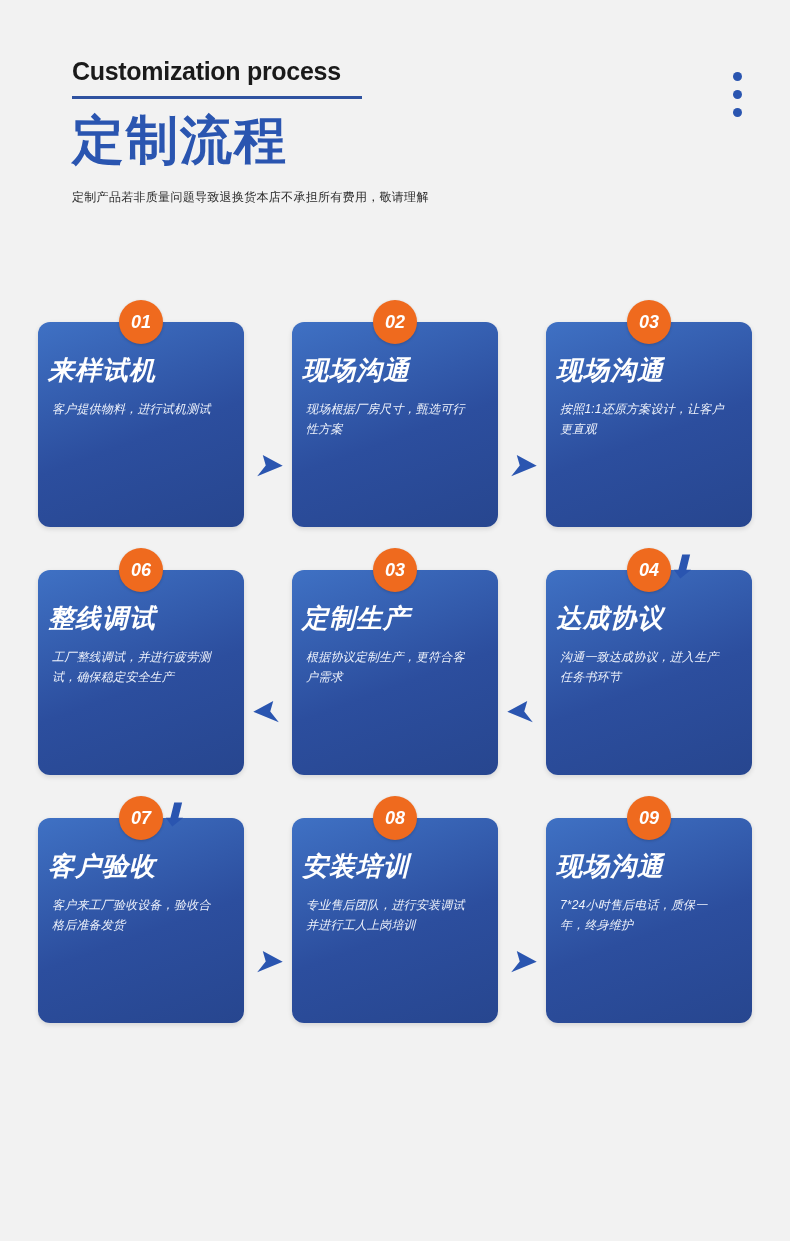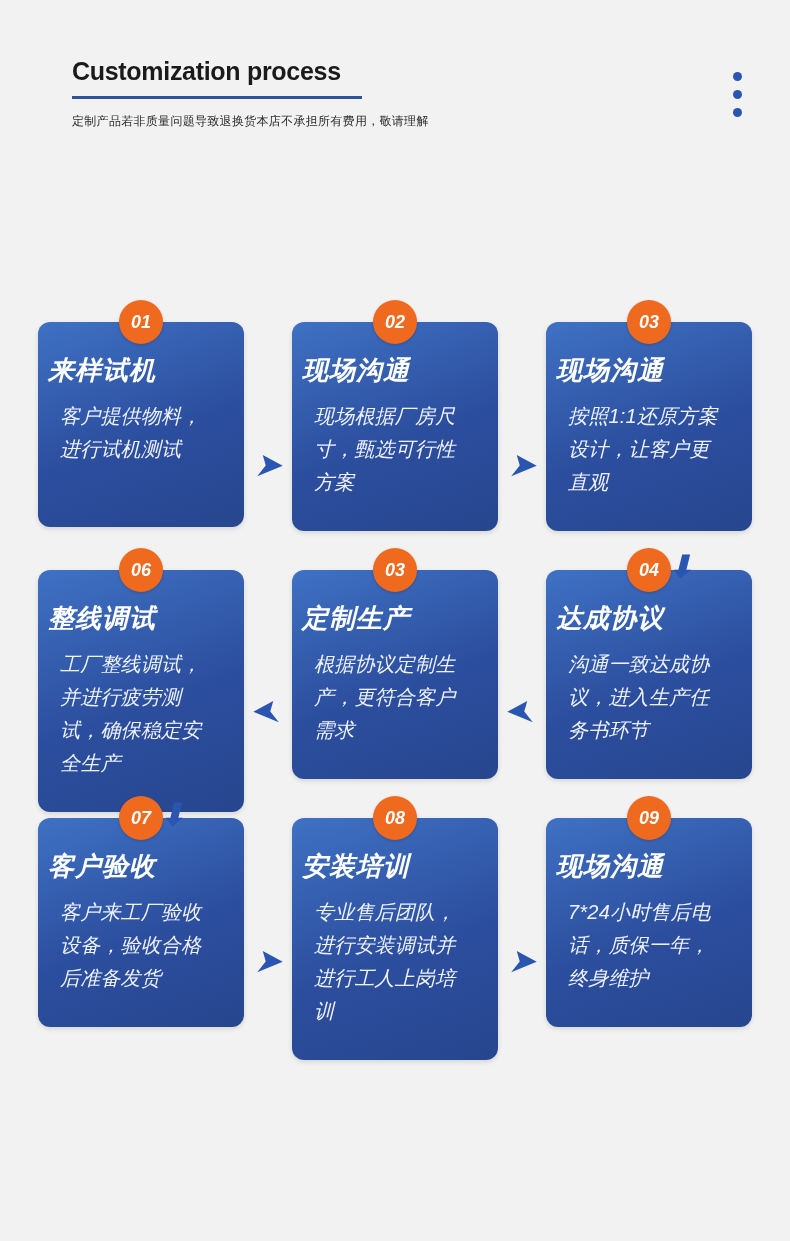--- a/index.html
+++ b/index.html
@@ -109,24 +109,24 @@
   }
   .card-title {
     font-size: 26px;
     font-weight: bold;
     color: #ffffff;
     letter-spacing: 1px;
     margin: 0 0 14px 0;
     line-height: 1.15;
   }
   .card-desc {
-    font-size: 20px;
+    font-size: 12px;
     color: #eef2fb;
     line-height: 1.65;
-    margin: 12px;
+    margin: 4px;
     letter-spacing: 0.2px;
   }
 
   .badge {
     position: absolute;
     top: 0;
     left: 50%;
     transform: translateX(-50%);
     width: 44px;
     height: 44px;
@@ -179,20 +179,21 @@
   }
 </style>
 </head>
 <body>
 
 <div class="page">
 
   <div class="header">
     <h2 class="header-en">Customization process</h2>
     <div class="header-rule"></div>
+    <h1 class="header-cn">定制流程</h1>
     <p class="header-note">定制产品若非质量问题导致退换货本店不承担所有费用，敬请理解</p>
   </div>
 
   <div class="dots">
     <span></span>
     <span></span>
     <span></span>
   </div>
 
   <div class="flow">

